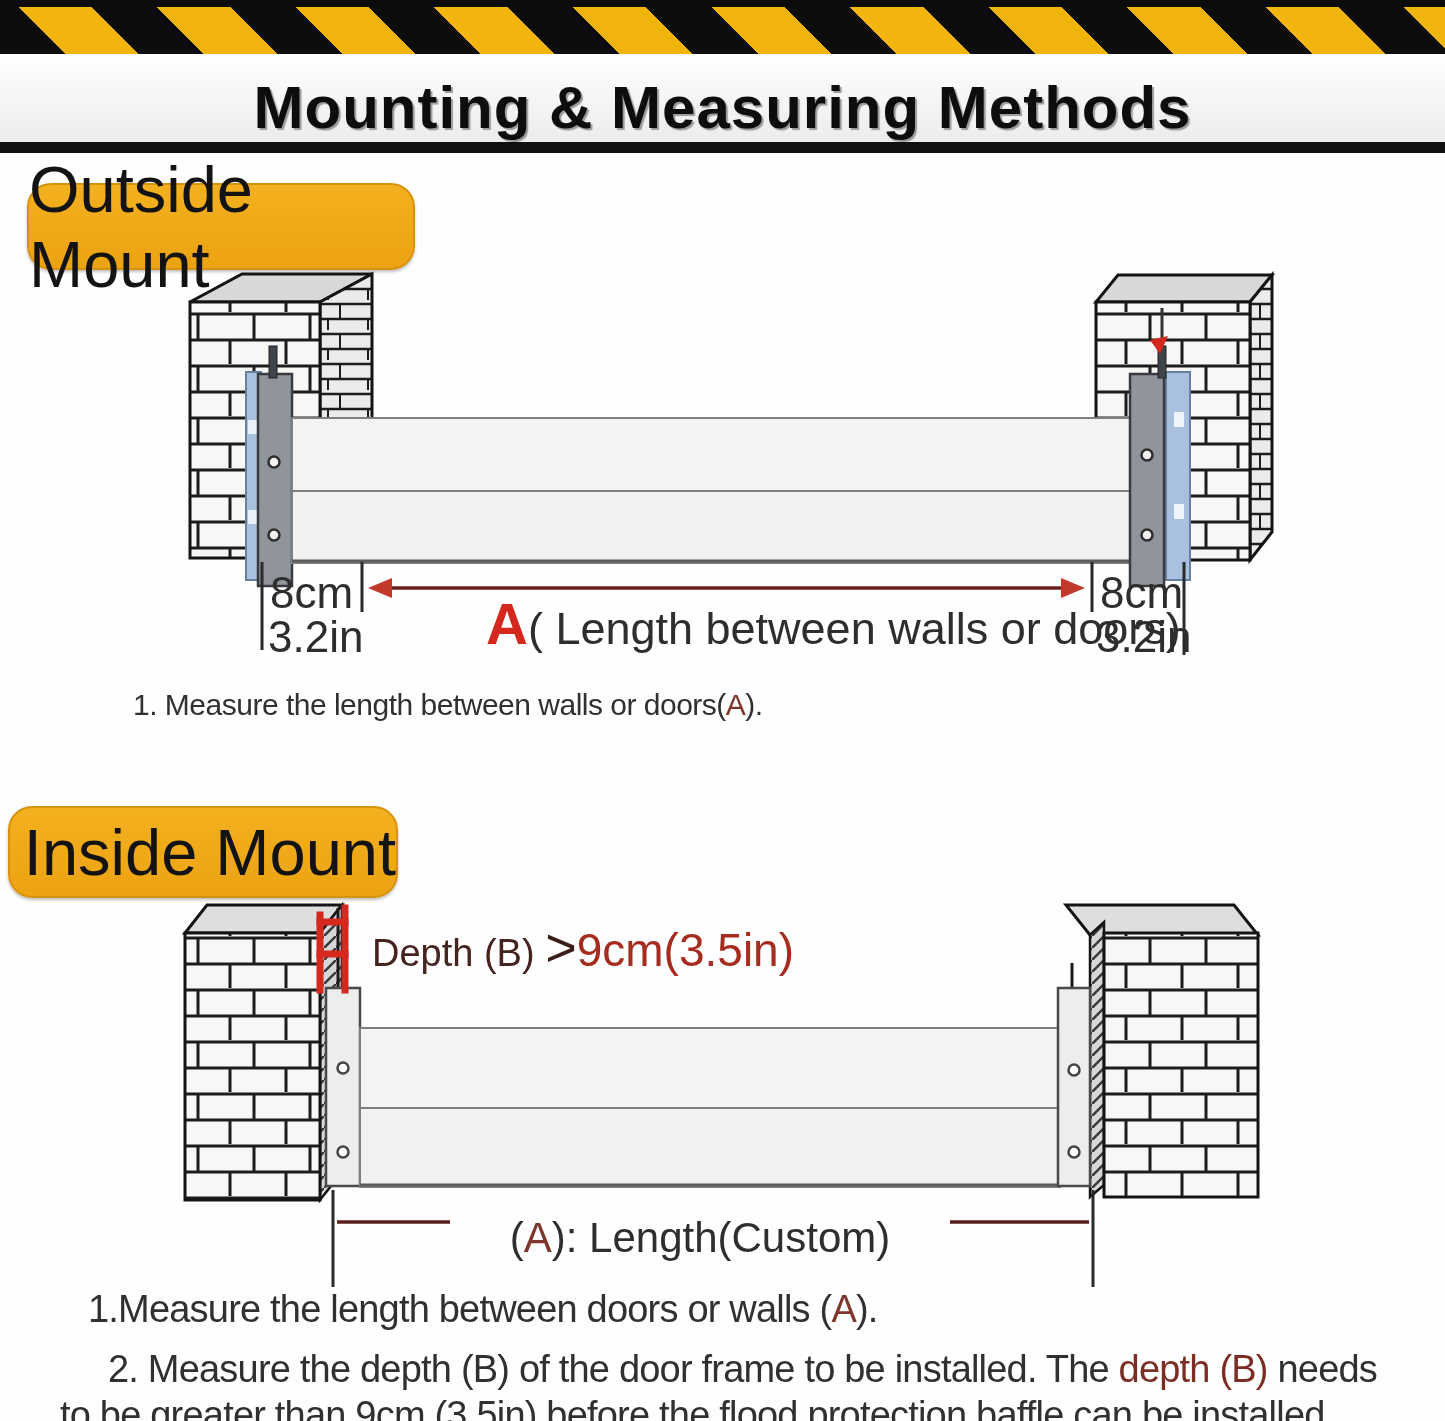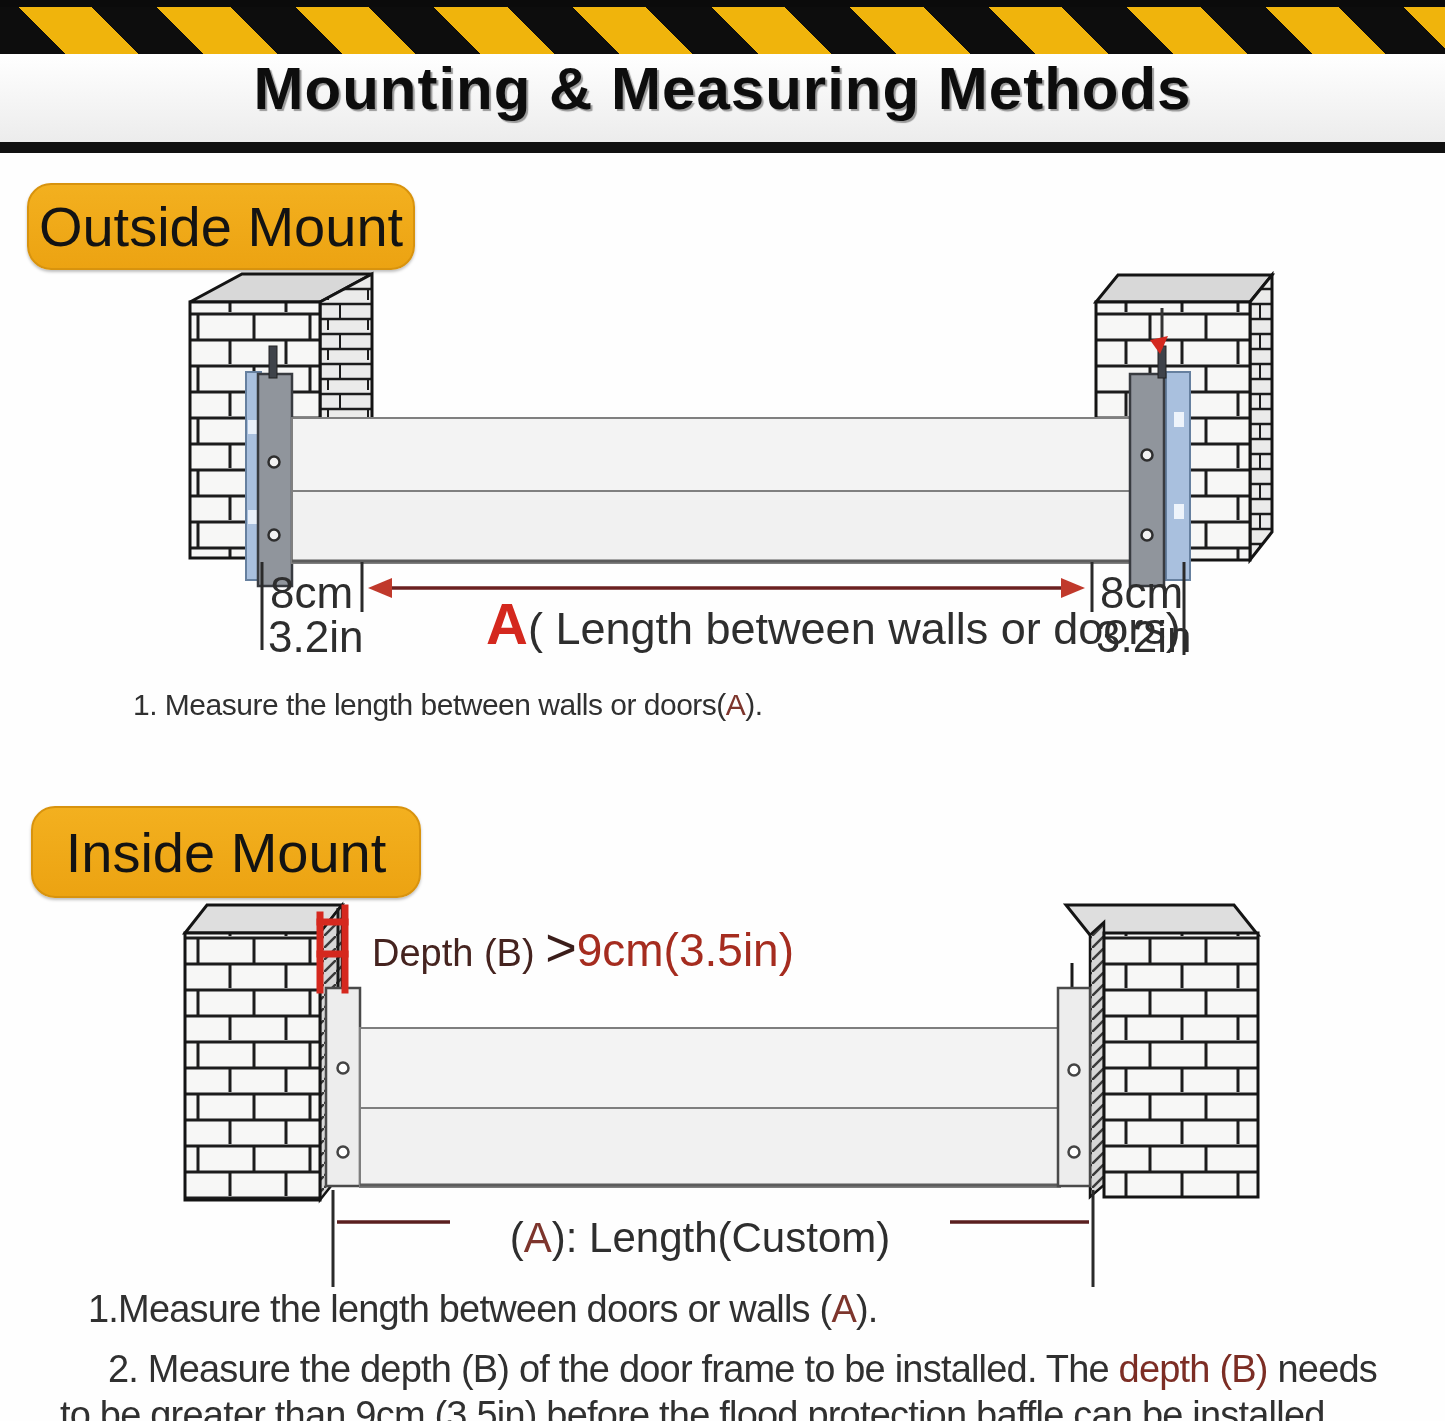--- a/index.html
+++ b/index.html
@@ -4,31 +4,31 @@
 <style>
   html,body{margin:0;padding:0;background:#ffffff;}
   .page{position:relative;width:1445px;height:1421px;background:#fefefe;overflow:hidden;
         font-family:"Liberation Sans", sans-serif;}
   
   .hdr-topline{position:absolute;left:0;top:0;width:1445px;height:7px;background:#0b0b0b;}
   .caution{position:absolute;left:0;top:7px;width:1445px;height:47px;
            background:repeating-linear-gradient(45deg,#0d0d0d 0 46px,#f0b40c 46px 98px);}
   .title-band{position:absolute;left:0;top:54px;width:1445px;height:88px;
               background:linear-gradient(#ffffff,#ececec);
-              display:flex;align-items:flex-start;justify-content:center;}
+              display:flex;align-items:flex-end;justify-content:center;}
   .title-band h1{margin:0;font-size:60px;font-weight:700;color:#0d0d0d;letter-spacing:1px;
                  text-shadow:2px 2px 1px #9a9a9a;}
   .hdr-bar{position:absolute;left:0;top:142px;width:1445px;height:11px;background:#101010;}
   
   .pill{position:absolute;display:flex;align-items:center;justify-content:center;
         background:linear-gradient(#f3b01f,#eca312);border-radius:24px;
         border:2px solid #d8930e;box-shadow:0 2px 3px rgba(0,0,0,.25);
-        color:#131313;font-size:56px;}
+        color:#131313;font-size:65px;}
   .pill-outside{left:27px;top:183px;width:384px;height:83px;}
-  .pill-inside{left:31px;top:806px;width:386px;height:88px;}
+  .pill-inside{left:8px;top:806px;width:386px;height:88px;justify-content:flex-end;}
   
   .diag{position:absolute;left:0;width:1445px;height:400px;}
   .diag-1{top:262px;}
   .diag-2{top:895px;}
   svg text{font-family:"Liberation Sans", sans-serif;}
   
   .steps{position:absolute;color:#303030;}
   .steps p{margin:0;line-height:1.15;}
   .steps-1{left:133px;top:688px;font-size:30px;letter-spacing:-0.5px;}
   .steps-1 p + p{margin-top:22px;}

